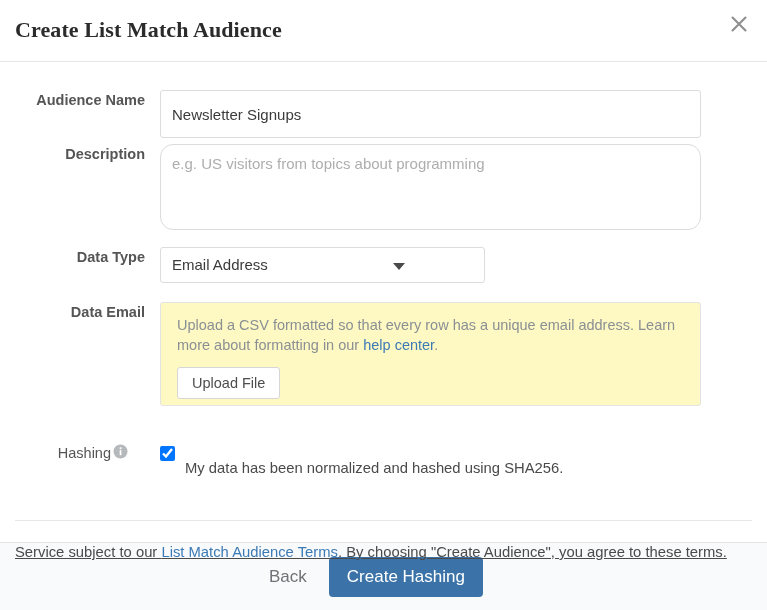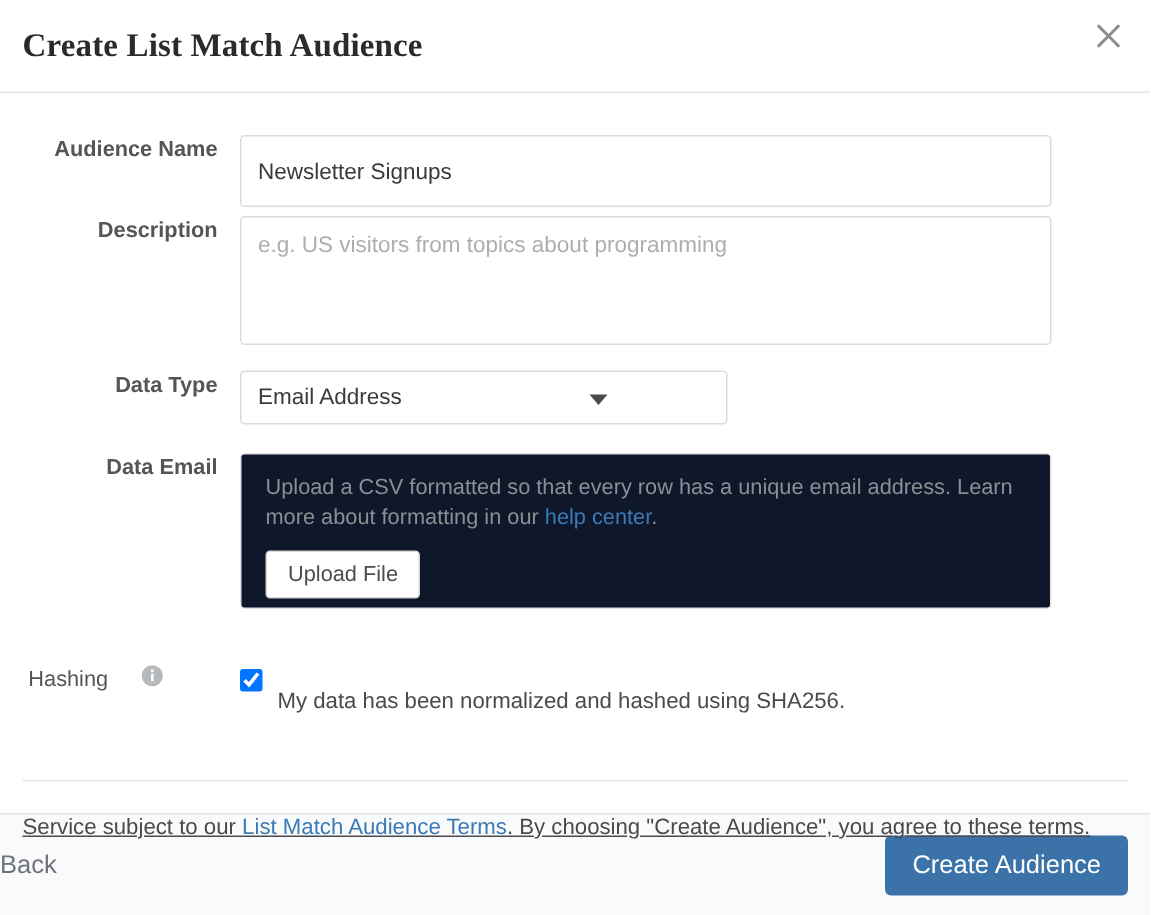--- a/index.html
+++ b/index.html
@@ -106,21 +106,21 @@
   }
   .text-input::placeholder { color: #aeaeae; }
 
   
   .textarea-input {
     display: block;
     width: 541px;
     height: 86px;
     box-sizing: border-box;
     border: 1px solid #dcdcdc;
-    border-radius: 3px;
+    border-radius: 13px;
     padding: 9px 11px;
     font-family: "Liberation Sans", sans-serif;
     font-size: 15px;
     color: #3a3a3a;
     background: #ffffff;
     resize: none;
     outline: none;
     line-height: 19px;
   }
   .textarea-input::placeholder { color: #aeaeae; }
@@ -160,21 +160,21 @@
     pointer-events: none;
   }
 
   
   .upload-panel {
     width: 541px;
     height: 104px;
     box-sizing: border-box;
     border: 1px solid #e3e3e3;
     border-radius: 3px;
-    background: #0f172a;
+    background: #fef9c3;
     padding: 12px 16px 0 16px;
   }
   .upload-desc {
     font-size: 14.5px;
     color: #8a8f94;
     line-height: 20px;
     margin: 0;
   }
   .upload-desc a {
     color: #3c7ab5;
@@ -195,24 +195,24 @@
     color: #4d4d4d;
     cursor: pointer;
   }
 
   
   .hashing-label-wrap {
     width: 160px;
     flex: 0 0 160px;
     display: flex;
     align-items: center;
-    justify-content: center;
+    justify-content: flex-end;
     padding-right: 32px;
     box-sizing: border-box;
-    gap: 22px;
+    gap: 2px;
   }
   .hashing-label-text {
     font-size: 14.5px;
     color: #555555;
   }
   .info-icon { display: block; }
 
   .hashing-control {
     display: flex;
     align-items: center;
@@ -256,21 +256,21 @@
 
   
   .modal-footer {
     flex: 0 0 68px;
     height: 68px;
     border-top: 1px solid #e3e3e3;
     background: #f9fafb;
     box-sizing: border-box;
     display: flex;
     align-items: center;
-    justify-content: space-between;
+    justify-content: center;
     padding-right: 15px;
     gap: 22px;
   }
   .back-btn {
     background: transparent;
     border: none;
     font-family: "Liberation Sans", sans-serif;
     font-size: 17px;
     color: #6f7276;
     cursor: pointer;
@@ -367,16 +367,16 @@
     <div class="terms-divider"></div>
 
     <div class="terms-text">
       <span>Service subject to our </span><a href="#">List Match Audience Terms</a><span>. By choosing "Create Audience", you agree to these terms.</span>
     </div>
 
   </div>
 
   <div class="modal-footer">
     <button class="back-btn">Back</button>
-    <button class="primary-btn">Create Audience</button>
+    <button class="primary-btn">Create Hashing</button>
   </div>
 
 </div>
 
 </body></html>

